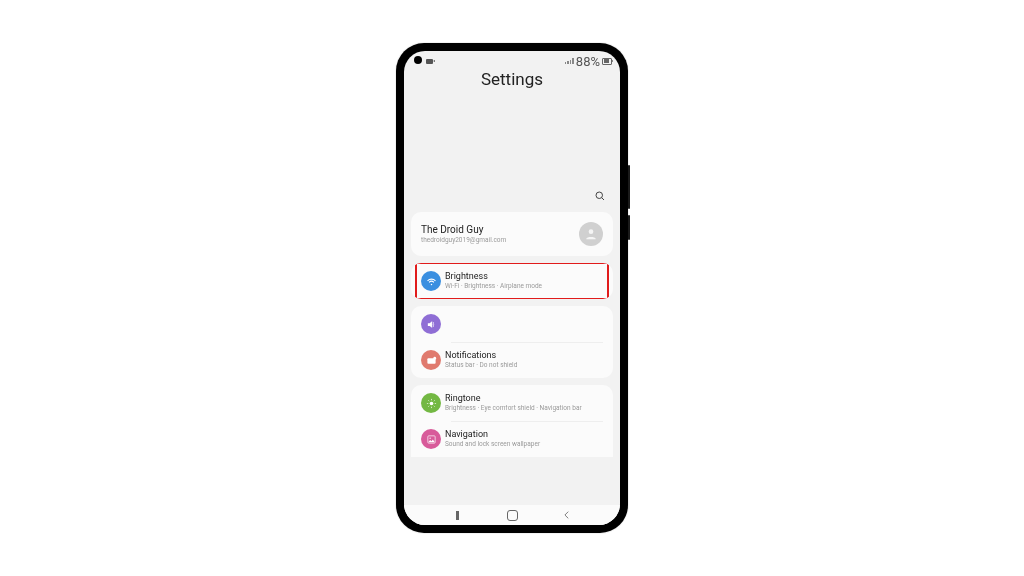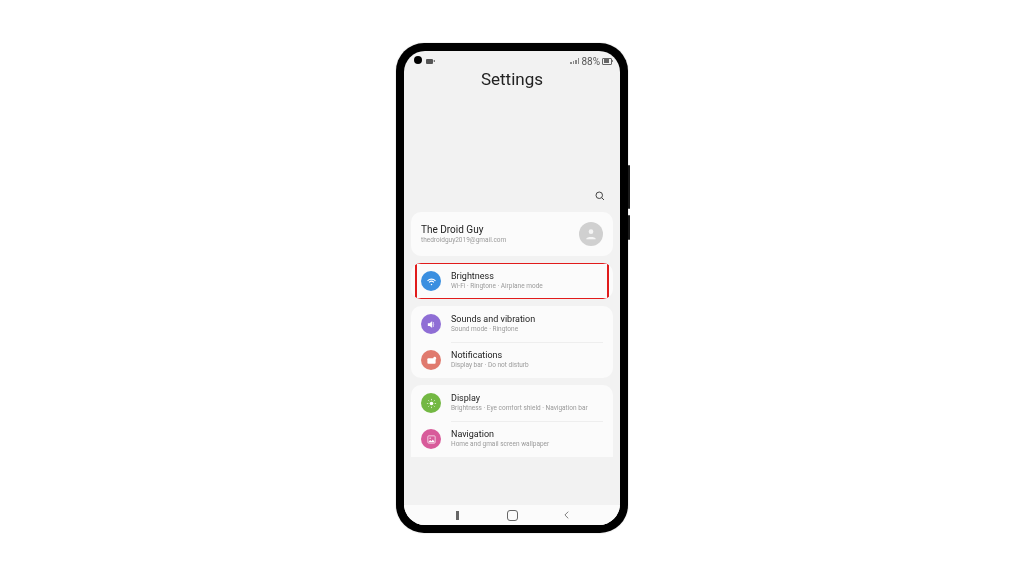--- a/index.html
+++ b/index.html
@@ -55,21 +55,21 @@
     background: #f2f2f2;
     border-radius: 21px;
     overflow: hidden;
   }
   
   .statusbar {
     height: 16px;
     display: flex;
     align-items: center;
     padding: 2px 8px 0 8px;
-    font-size: 10px;
+    font-size: 13px;
     color: #555;
   }
   .statusbar .left {
     display: flex;
     align-items: center;
     gap: 4px;
   }
   .punch-hole {
     width: 8px;
     height: 8px;
@@ -173,21 +173,21 @@
   .card {
     background: #fbfbfb;
     border-radius: 10px;
     margin: 0 7px 7px 7px;
     overflow: hidden;
   }
   .row {
     display: flex;
     align-items: center;
     padding: 8px 10px;
-    gap: 10px;
+    gap: 4px;
     position: relative;
   }
   .row + .row::before {
     content: "";
     position: absolute;
     top: 0;
     left: 40px;
     right: 10px;
     height: 1px;
     background: #eee;
@@ -336,47 +336,43 @@
         <div class="card">
           <div class="row" style="position:relative;">
             <div class="highlight-box"></div>
             <span class="icon-circle" style="background:#3a8fe0">
               <svg viewBox="0 0 24 24">
                   <path d="M12 20a1.6 1.6 0 100-3.2 1.6 1.6 0 000 3.2zm-4.4-5.3a6.2 6.2 0 018.8 0l1.7-1.7a8.6 8.6 0 00-12.2 0l1.7 1.7zm-3.4-3.4a11 11 0 0115.6 0l1.7-1.7a13.4 13.4 0 00-19 0l1.7 1.7z"></path>
                 </svg>
             </span>
             <div class="texts">
               <div class="title">Brightness</div>
-              <div class="subtitle">Wi-Fi · Ringtone · Airplane mode</div>
+              <div class="subtitle">Wi-Fi · Brightness · Airplane mode</div>
             </div>
           </div>
         </div>
 
         <div class="card">
           <div class="row">
             <span class="icon-circle" style="background:#8f6ed5">
               <svg viewBox="0 0 24 24">
                   <path d="M4 9v6h4l5 4V5L8 9H4zm12 3a3 3 0 00-1.5-2.6v5.2A3 3 0 0016 12zm-1.5-6.5v2a6 6 0 010 9v2a8 8 0 000-13z"></path>
                 </svg>
             </span>
-            <div class="texts">
-              <div class="title">Sounds and vibration</div>
-              <div class="subtitle">Sound mode · Ringtone</div>
-            </div>
           </div>
           <div class="row">
             <span class="icon-circle" style="background:#e07a6e">
               <svg viewBox="0 0 24 24">
                   <rect x="3" y="7" width="18" height="12" rx="2"></rect>
                   <circle cx="19" cy="7" r="3" fill="#fff"></circle>
                 </svg>
             </span>
             <div class="texts">
               <div class="title">Notifications</div>
-              <div class="subtitle">Display bar · Do not disturb</div>
+              <div class="subtitle">Status bar · Do not shield</div>
             </div>
           </div>
         </div>
 
         <div class="card last-card">
           <div class="row">
             <span class="icon-circle" style="background:#73b843">
               <svg viewBox="0 0 24 24">
                   <circle cx="12" cy="12" r="4"></circle>
                   <g stroke="#fff" stroke-width="1.5">
@@ -385,35 +381,35 @@
                     <line x1="2" y1="12" x2="5" y2="12"></line>
                     <line x1="19" y1="12" x2="22" y2="12"></line>
                     <line x1="5" y1="5" x2="7" y2="7"></line>
                     <line x1="17" y1="17" x2="19" y2="19"></line>
                     <line x1="5" y1="19" x2="7" y2="17"></line>
                     <line x1="17" y1="7" x2="19" y2="5"></line>
                   </g>
                 </svg>
             </span>
             <div class="texts">
-              <div class="title">Display</div>
+              <div class="title">Ringtone</div>
               <div class="subtitle">Brightness · Eye comfort shield · Navigation bar</div>
             </div>
           </div>
           <div class="row">
             <span class="icon-circle" style="background:#d85b9a">
               <svg viewBox="0 0 24 24">
                   <rect x="4" y="4" width="16" height="16" rx="2" fill="none" stroke="#fff" stroke-width="1.5"></rect>
                   <circle cx="9" cy="9" r="1.5"></circle>
                   <path d="M5 18l4-5 3 3 3-4 4 6z"></path>
                 </svg>
             </span>
             <div class="texts">
               <div class="title">Navigation</div>
-              <div class="subtitle">Home and gmail screen wallpaper</div>
+              <div class="subtitle">Sound and lock screen wallpaper</div>
             </div>
           </div>
         </div>
 
       </div>
 
       <div class="navbar">
         <div class="nav-recents">
           <span></span>
             <span></span>

